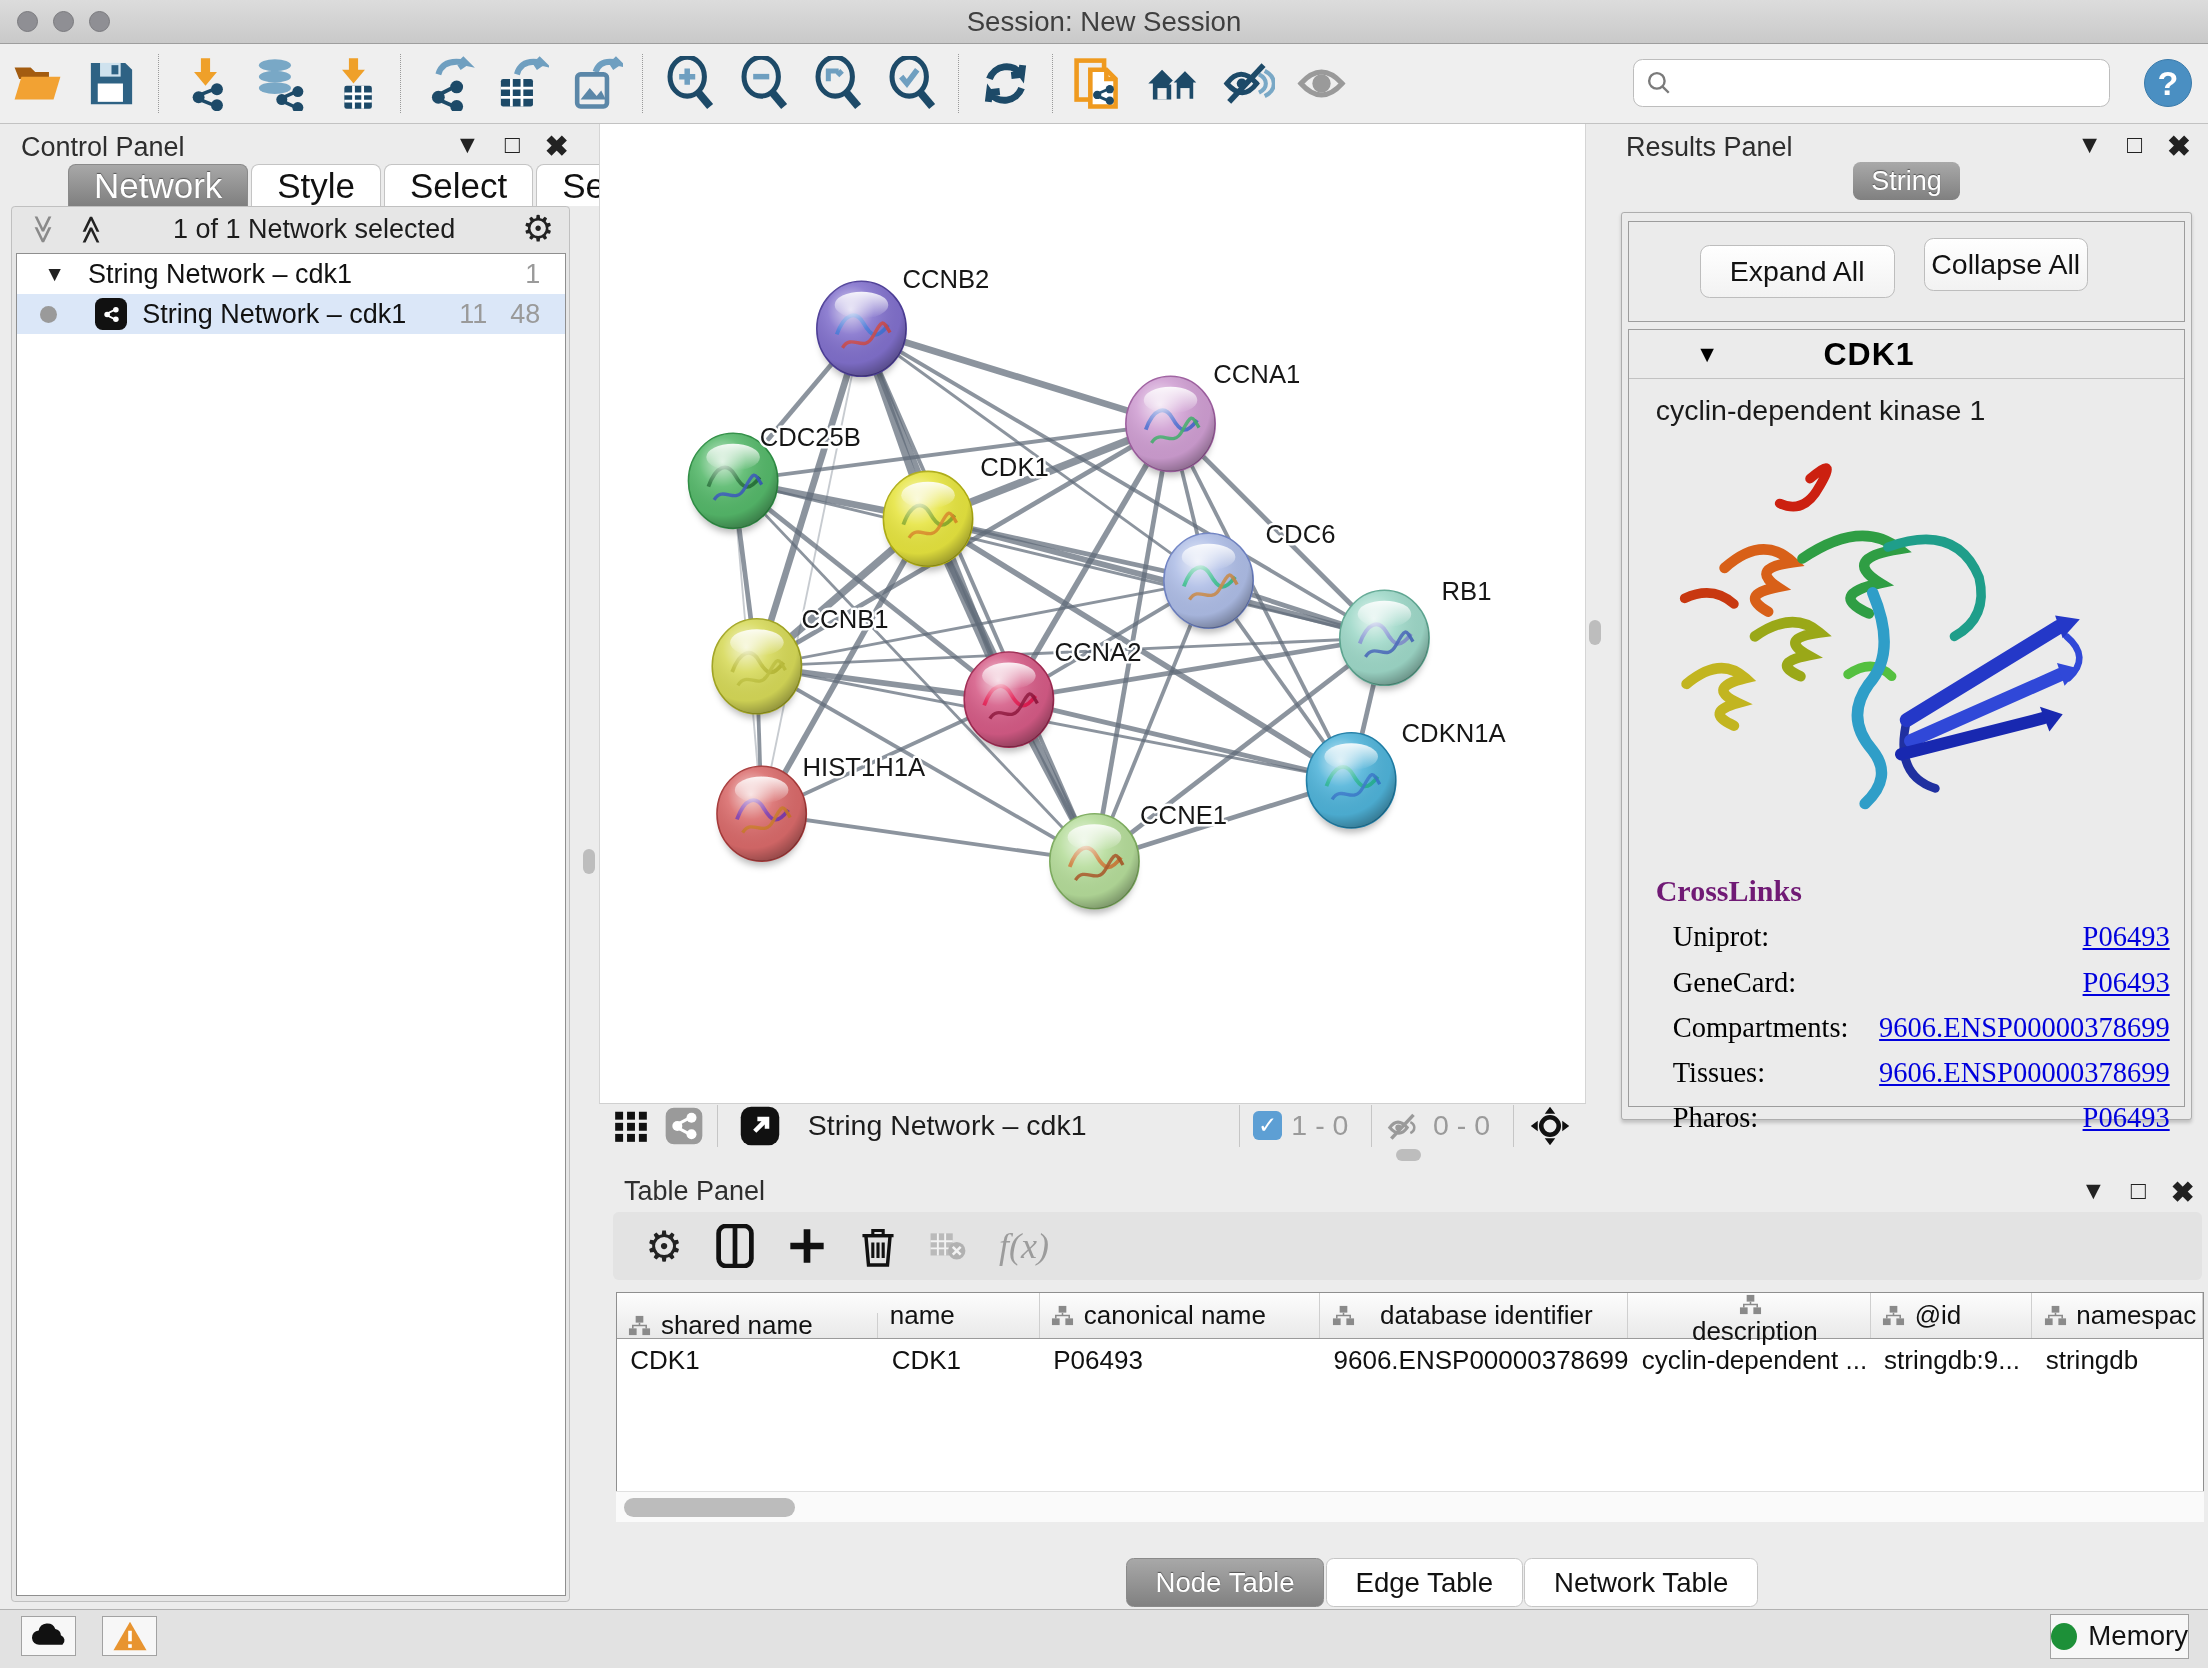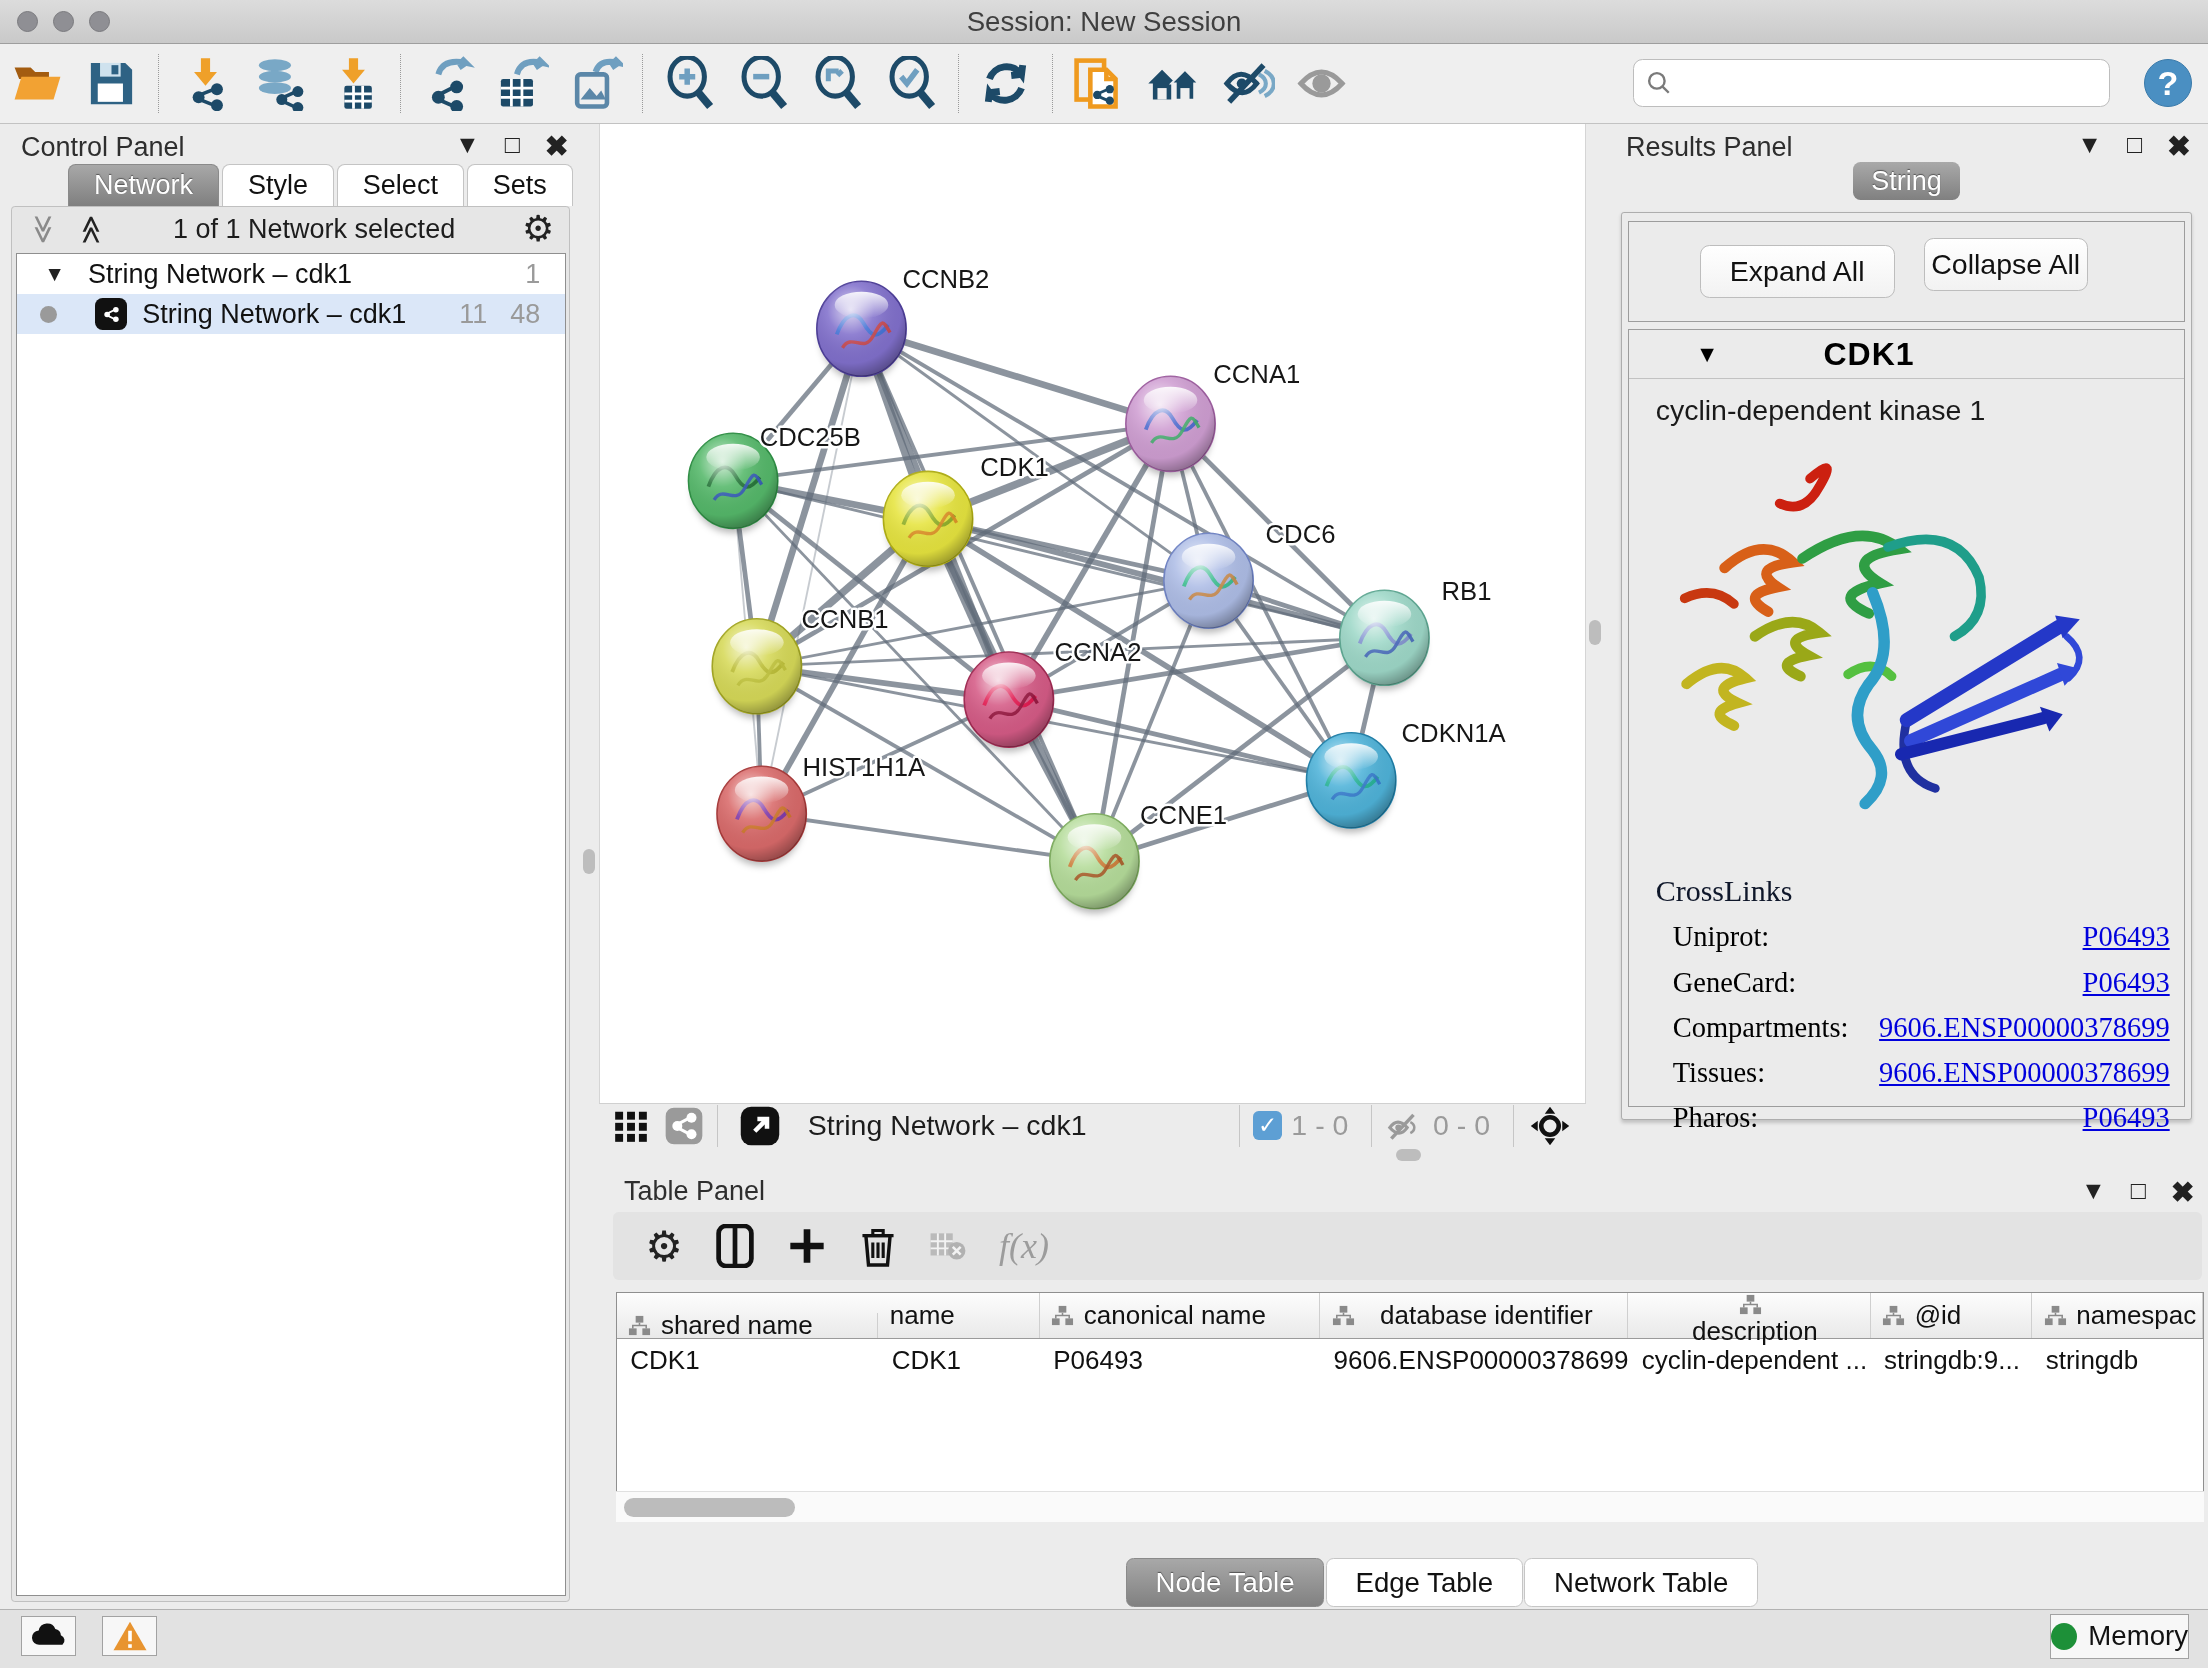--- a/index.html
+++ b/index.html
@@ -30,21 +30,21 @@
   
   .panel-title-row { display:flex; align-items:center; font-size:27px; color:#2e2e2e; }
   .panel-ctrl { color:#222; font-size:25px; margin-left:25px; }
   .panel-ctrl.close { font-weight:bold; font-size:28.5px; }
 
   
   .control-panel { position:absolute; left:0; top:124px; width:582px; height:1486px; background:#ececec; }
   .cp-title { position:absolute; left:21px; top:7.6px; }
   .cp-ctrls { position:absolute; right:13.3px; top:5.7px; display:flex; }
   .tabs { position:absolute; left:68px; top:40px; display:flex; }
-  .tab { height:42px; padding:0 25px; font-size:27px; display:flex; align-items:center; justify-content:center;
+  .tab { height:42px; padding:0 25px; font-size:35px; display:flex; align-items:center; justify-content:center;
     background:#fff; border:1px solid #c4c4c4; border-bottom:none; border-radius:7.6px 7.6px 0 0; color:#111; margin-right:2.9px; }
   .tab.selected { background:linear-gradient(#a8a8a8,#7f7f7f); color:#fff; text-shadow:0 -1px 1px #555; border-color:#8a8a8a; }
   .cp-box { position:absolute; left:11.4px; top:82px; width:559px; height:1396px; background:#e6e6e6;
     border:1px solid #c0c0c0; border-radius:3.8px; }
   .cp-header { position:absolute; left:0; top:0; width:100%; height:44px; display:flex; align-items:center; }
   .chev { font-size:28.5px; margin-left:17px; transform:rotate(90deg); }
   .chev.down { color:#8a8a8a; } .chev.up { color:#222; transform:rotate(-90deg); }
   .cp-header-label { flex:1; text-align:center; font-size:27px; color:#1d1d1d; }
   .gear { font-size:36px; color:#222; margin-right:15px; }
   .cp-list { position:absolute; left:3.8px; top:46px; width:550px; height:1343px; background:#fff; border:1px solid #8f8f8f; }
@@ -87,21 +87,21 @@
     font-size:28.5px; color:#111; display:flex; align-items:center; justify-content:center; }
   .rp-expand { position:absolute; left:71px; top:23px; width:195px; height:53px; }
   .rp-collapse { position:absolute; left:295px; top:16px; width:164px; height:53px; }
   .rp-gene { position:absolute; left:5.7px; top:116px; width:557px; height:778px; border:1px solid #9c9c9c; background:#ebebeb; }
   .rp-gene-header { height:49px; display:flex; align-items:center; border-bottom:1px solid #c2c2c2; }
   .rp-gene-header .tri { font-size:23px; margin-left:67px; }
   .rp-gene-header .gname { font-size:32px; font-weight:bold; margin-left:105px; letter-spacing:1px; }
   .rp-desc { font-size:28.5px; color:#1a1a1a; margin:15px 0 0 27px; }
   .rp-protein { position:absolute; left:38px; top:105px; width:495px; height:418px; }
   .crosslinks { position:absolute; left:27px; top:544px; width:514px; font-family:"Liberation Serif", serif; }
-  .crosslinks .cl-title { font-size:30px; font-weight:normal; color:#0f172a; }
+  .crosslinks .cl-title { font-size:30px; font-weight:bold; color:#701a75; }
   .cl-row { display:flex; margin-top:13.3px;justify-content:space-between; }
   .cl-row .cl-label { width:195px; font-size:28.5px; color:#000; margin-left:17px; }
   .cl-row a { font-size:28.5px; color:#0000dd; text-decoration:underline; }
 
   
   .table-panel { position:absolute; left:599px; top:1170px; width:1609px; height:439px; }
   .tp-title { position:absolute; left:25px; top:5.7px; }
   .tp-ctrls { position:absolute; right:13.3px; top:5.7px; display:flex; }
   .tp-toolbar { position:absolute; left:14.3px; top:42px; width:1589px; height:68px; background:#e3e3e3; border-radius:5.7px;
     display:flex; align-items:center; }

